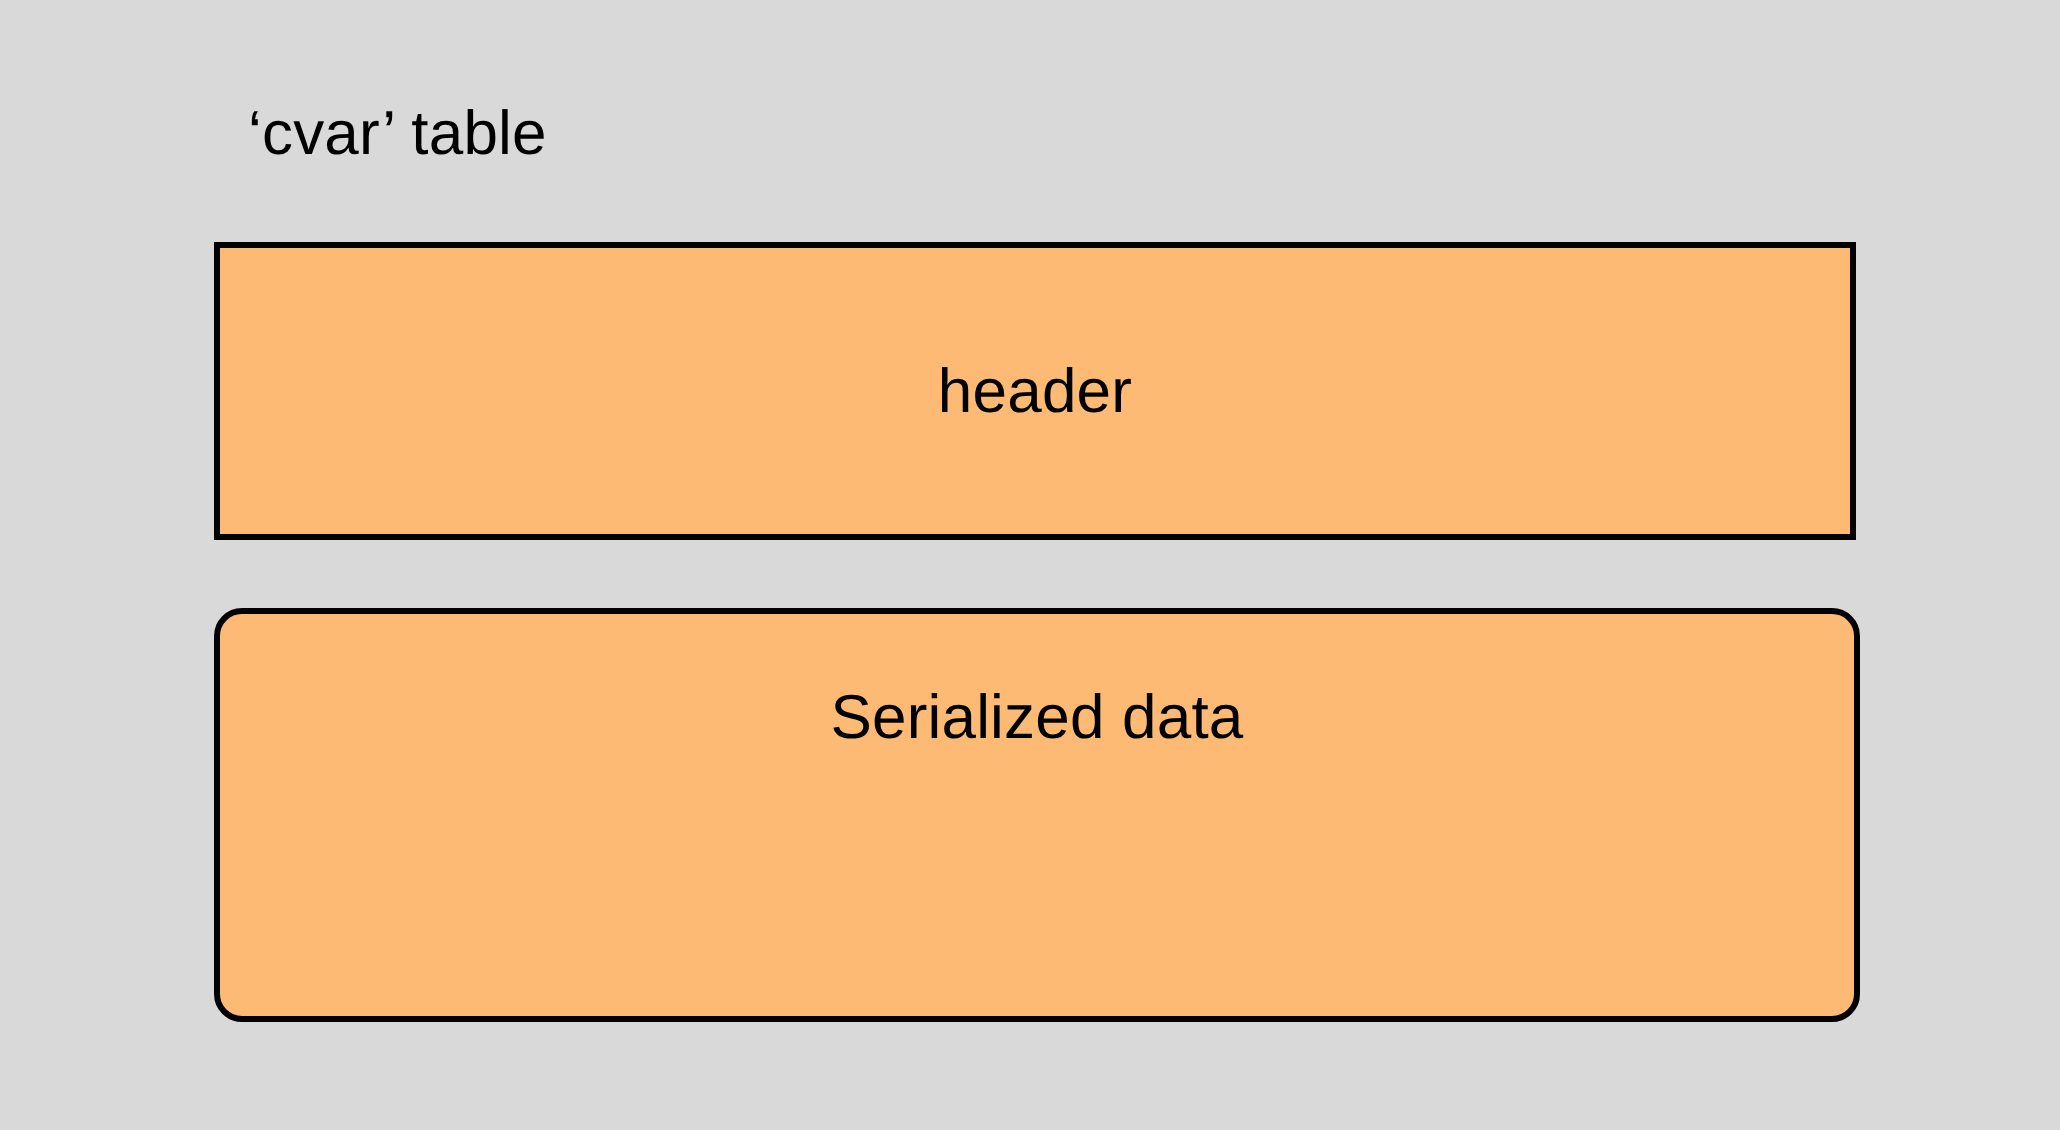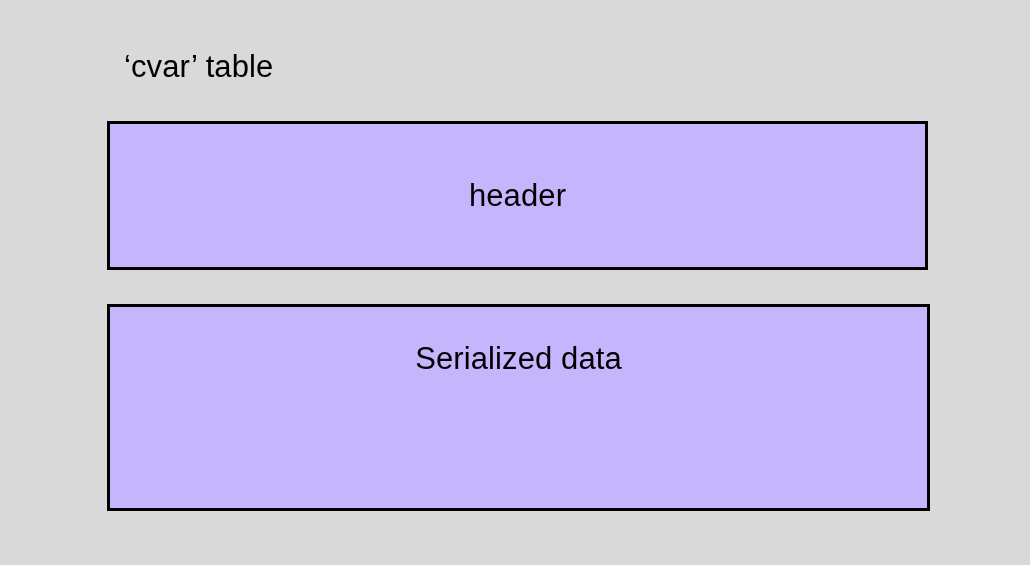--- a/index.html
+++ b/index.html
@@ -30,21 +30,21 @@
     top: 30px;
     font-size: 31px;
     line-height: 40px;
     color: #000000;
     white-space: nowrap;
     letter-spacing: 0.1px;
   }
 
   .block {
     position: absolute;
-    background: #c4b5fd;
+    background: #fdba74;
     border: 3px solid #000000;
     box-sizing: border-box;
     display: flex;
     flex-direction: column;
     align-items: center;
   }
 
   #header-block {
     left: 107px;
     top: 104px;
@@ -53,20 +53,21 @@
     justify-content: center;
   }
 
   #data-block {
     left: 107px;
     top: 287px;
     width: 823px;
     height: 207px;
     justify-content: flex-start;
     padding-top: 27px;
+    border-radius: 14px;
   }
 
   .block-line {
     font-size: 31px;
     line-height: 49px;
     text-align: center;
     color: #000000;
     white-space: nowrap;
     letter-spacing: 0.1px;
   }

